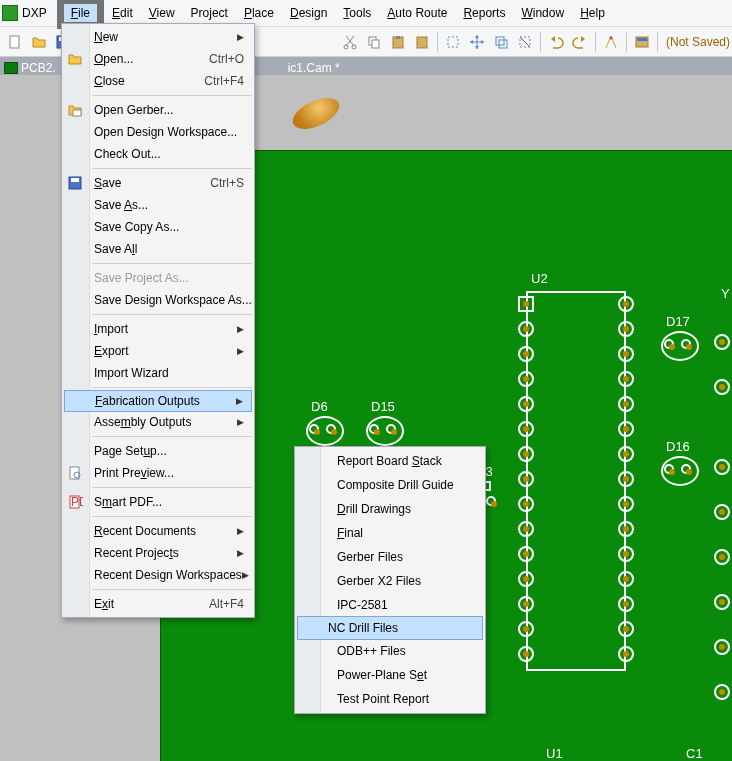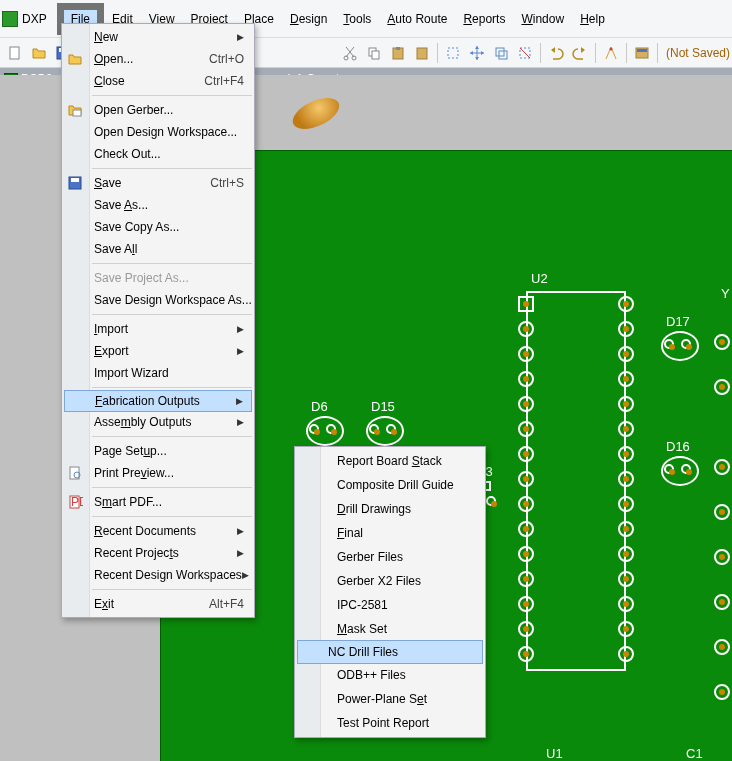--- a/index.html
+++ b/index.html
@@ -1,19 +1,19 @@
 <!DOCTYPE html>
 <html><head>
 <meta charset="utf-8">
 <style>
   * { box-sizing: border-box; margin: 0; padding: 0; font-family: "Segoe UI", Tahoma, sans-serif; font-size: 12px; }
   body { width: 732px; height: 761px; background: #f0f0f0; position: relative; overflow: hidden; }
 
   
-  .menubar { height: 38px; background: #f5f6f7; display: flex; align-items: center; border-bottom: 1px solid #dcdcdc; padding-left: 2px; }
+  .menubar { height: 27px; background: #f5f6f7; display: flex; align-items: center; border-bottom: 1px solid #dcdcdc; padding-left: 2px; }
   .title-icon { width: 16px; height: 16px; background:#2a9a2a; margin-right: 4px; border:1px solid #1a6a1a; }
   .title-text { font-size: 12px; margin-right: 10px; }
   .menu-item { padding: 3px 8px; cursor: pointer; }
   .menu-item.active { background:#c4e0ff; border:7px solid #737373; padding:2px 7px; }
 
   
   .toolbar { height: 30px; background:#f5f6f7; display:flex; align-items:center; padding-left:4px; border-bottom:1px solid #d0d0d0; gap:2px; }
   .tbtn { width:22px; height:22px; display:flex; align-items:center; justify-content:center; border:1px solid transparent; }
   .tbtn svg { width:16px; height:16px; }
   .sep { width:1px; height:20px; background:#c8c8c8; margin:0 2px; }
@@ -427,23 +427,20 @@
       </div>
     <div class="drow">
         <span class="label">Gerber Files</span>
       </div>
     <div class="drow">
         <span class="label">Gerber X2 Files</span>
       </div>
     <div class="drow">
         <span class="label">IPC-2581</span>
       </div>
-    <div class="drow">
-        <span class="label"><u>M</u>ask Set</span>
-      </div>
     <div class="drow highlight">
         <span class="label">NC Drill Files</span>
       </div>
     <div class="drow">
         <span class="label">ODB++ Files</span>
       </div>
     <div class="drow">
         <span class="label">Power-Plane S<u>e</u>t</span>
       </div>
     <div class="drow">

